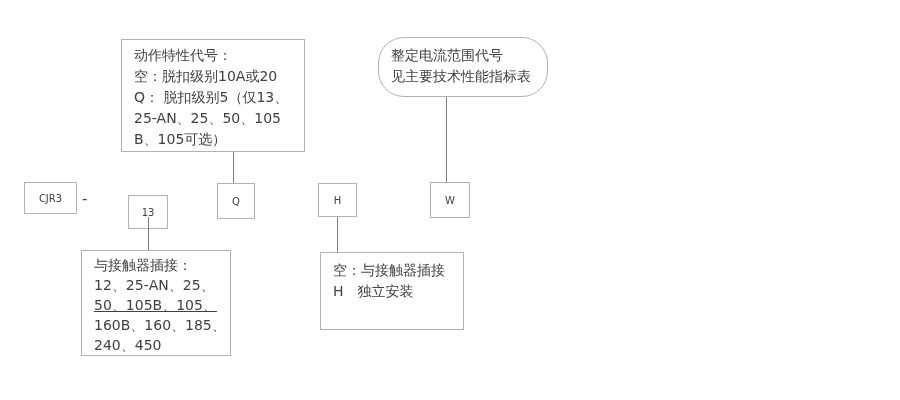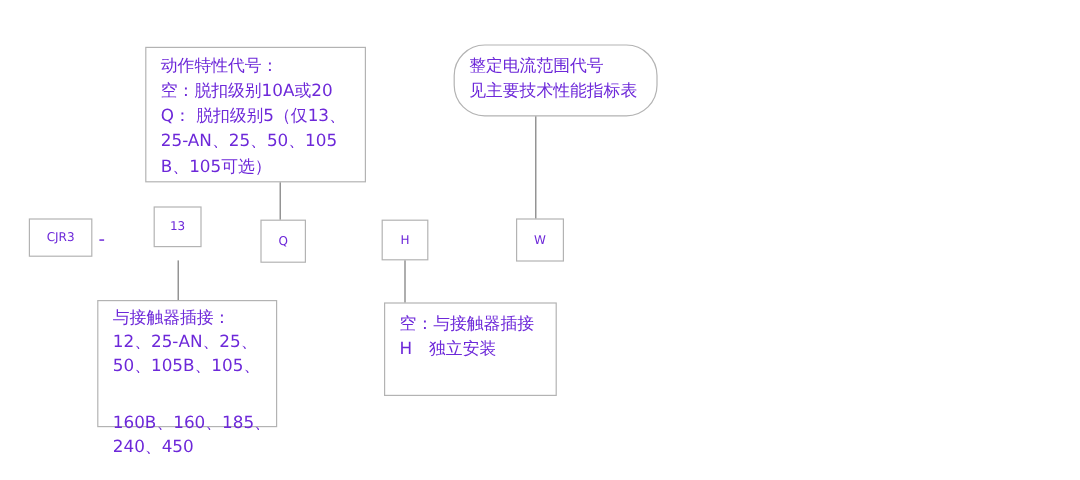--- a/index.html
+++ b/index.html
@@ -2,21 +2,21 @@
 <html><head>
 <meta charset="utf-8">
 <style>
   html, body { margin: 0; padding: 0; background: #ffffff; }
   .canvas {
     position: relative;
     width: 900px;
     height: 400px;
     background: #ffffff;
     font-family: "DejaVu Sans", "Liberation Sans", sans-serif;
-    color: #6d28d9;
+    color: #404040;
     overflow: hidden;
   }
   .callout {
     position: absolute;
     box-sizing: border-box;
     border: 1px solid #b3b3b3;
     background: #ffffff;
     font-size: 14px;
     line-height: 21px;
     padding: 5px 12px;
@@ -57,37 +57,37 @@
   </div>
 
   <div class="callout" style="left:378px; top:37px; width:170px; height:60px; padding-top:7px;border-radius:26px;">
     <div class="ln">整定电流范围代号</div>
     <div class="ln">见主要技术性能指标表</div>
   </div>
 
   <div class="callout" style="left:81px; top:250px; width:150px; height:106px; padding-top:4px; line-height:20px;">
     <div class="ln" style="height:20px;">与接触器插接：</div>
     <div class="ln" style="height:20px;">12、25-AN、25、</div>
-    <div class="ln" style="height:20px;">50、105B、105、</div>
-    <div class="ln" style="height:20px;margin-top:28px;">160B、160、185、</div>
+    <div class="ln" style="height:20px;text-decoration:underline;">50、105B、105、</div>
+    <div class="ln" style="height:20px;">160B、160、185、</div>
     <div class="ln" style="height:20px;">240、450</div>
   </div>
 
   <div class="callout" style="left:320px; top:252px; width:144px; height:78px; padding-top:7px;">
     <div class="ln">空：与接触器插接</div>
     <div class="ln">H　独立安装</div>
   </div>
 
   <div class="code-box" style="left:24px; top:182px; width:53px; height:32px;">
     <span>CJR3</span>
   </div>
 
   <div class="separator" style="left:82px; top:190px;">-</div>
 
-  <div class="code-box" style="left:128px; top:172px; width:40px; height:34px;">
+  <div class="code-box" style="left:128px; top:195px; width:40px; height:34px;">
     <span>13</span>
   </div>
 
   <div class="code-box" style="left:217px; top:183px; width:38px; height:36px;">
     <span>Q</span>
   </div>
 
   <div class="code-box" style="left:318px; top:183px; width:39px; height:34px;">
     <span>H</span>
   </div>

